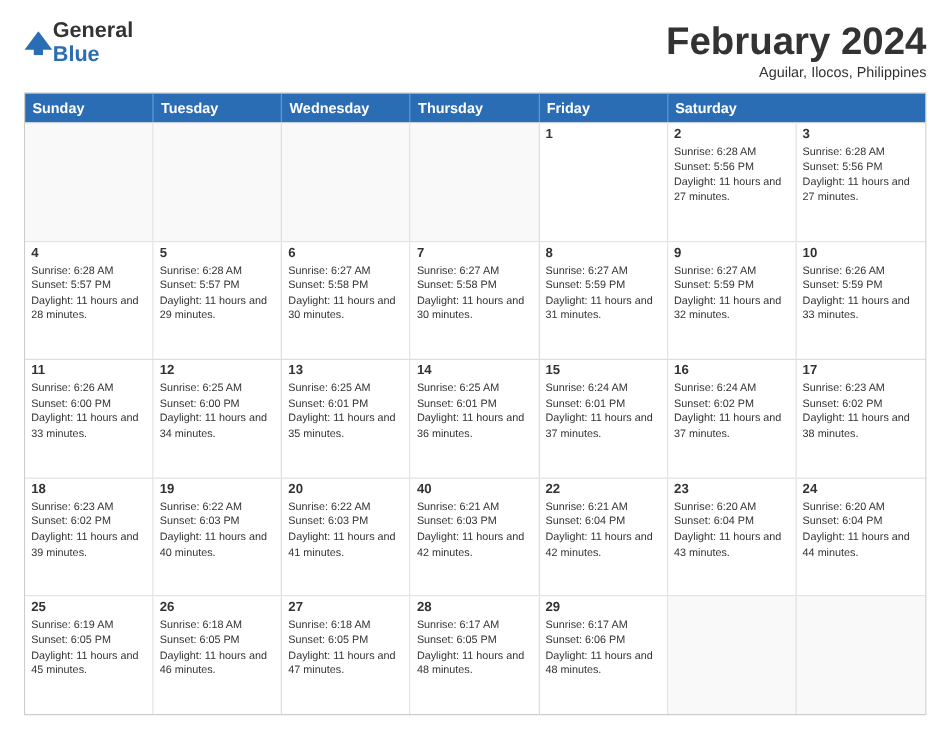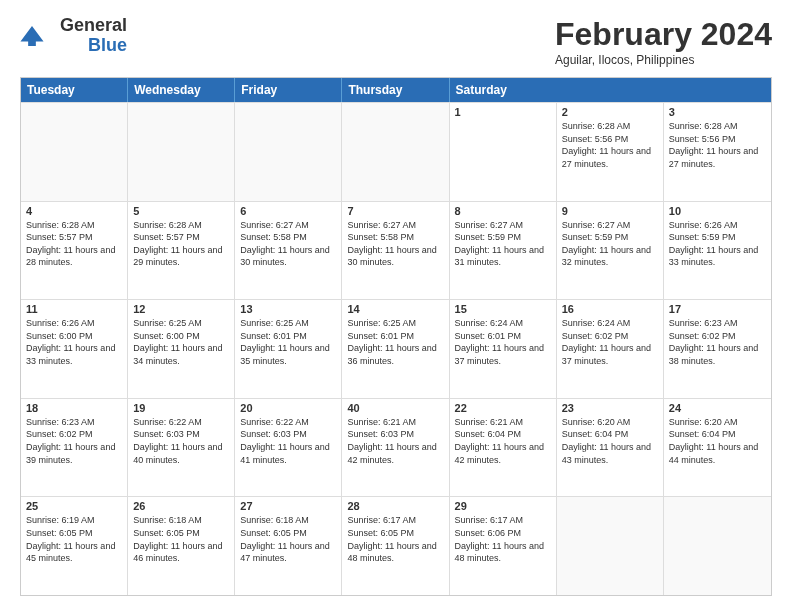--- a/index.html
+++ b/index.html
@@ -19,34 +19,34 @@
     }
     .header {
       display: flex;
       justify-content: space-between;
       align-items: flex-start;
       margin-bottom: 10px;
     }
     .logo {
       display: flex;
       align-items: center;
-      gap: 16px;
-      text-align: right;
+      gap: 0;
     }
     .logo-text {
       font-size: 18px;
       font-weight: bold;
       color: #333;
       line-height: 1.1;
     }
     .logo-icon {
       width: 24px;
       height: 20px;
     }
     .title-block {
+      text-align: right;
     }
     .month-year {
       font-size: 32px;
       font-weight: bold;
       color: #333;
     }
     .location {
       font-size: 12px;
       color: #333;
     }
@@ -118,24 +118,25 @@
       </div>
     </div>
     <div class="title-block">
       <div class="month-year">February 2024</div>
       <div class="location">Aguilar, Ilocos, Philippines</div>
     </div>
   </div>
 
   <div class="calendar">
     <div class="cal-header" id="cal-header">
+        <div class="cal-header-cell">Sunday</div>
         <div class="cal-header-cell">Tuesday</div>
         <div class="cal-header-cell">Wednesday</div>
+        <div class="cal-header-cell">Thursday</div>
         <div class="cal-header-cell">Friday</div>
-        <div class="cal-header-cell">Thursday</div>
         <div class="cal-header-cell">Saturday</div>
       </div>
     <div class="cal-body" id="cal-body">
         <div class="cal-row">
           <div class="cal-cell empty"></div>
           <div class="cal-cell empty"></div>
           <div class="cal-cell empty"></div>
           <div class="cal-cell empty"></div>
           <div class="cal-cell">
             <span class="day-num">1</span>

